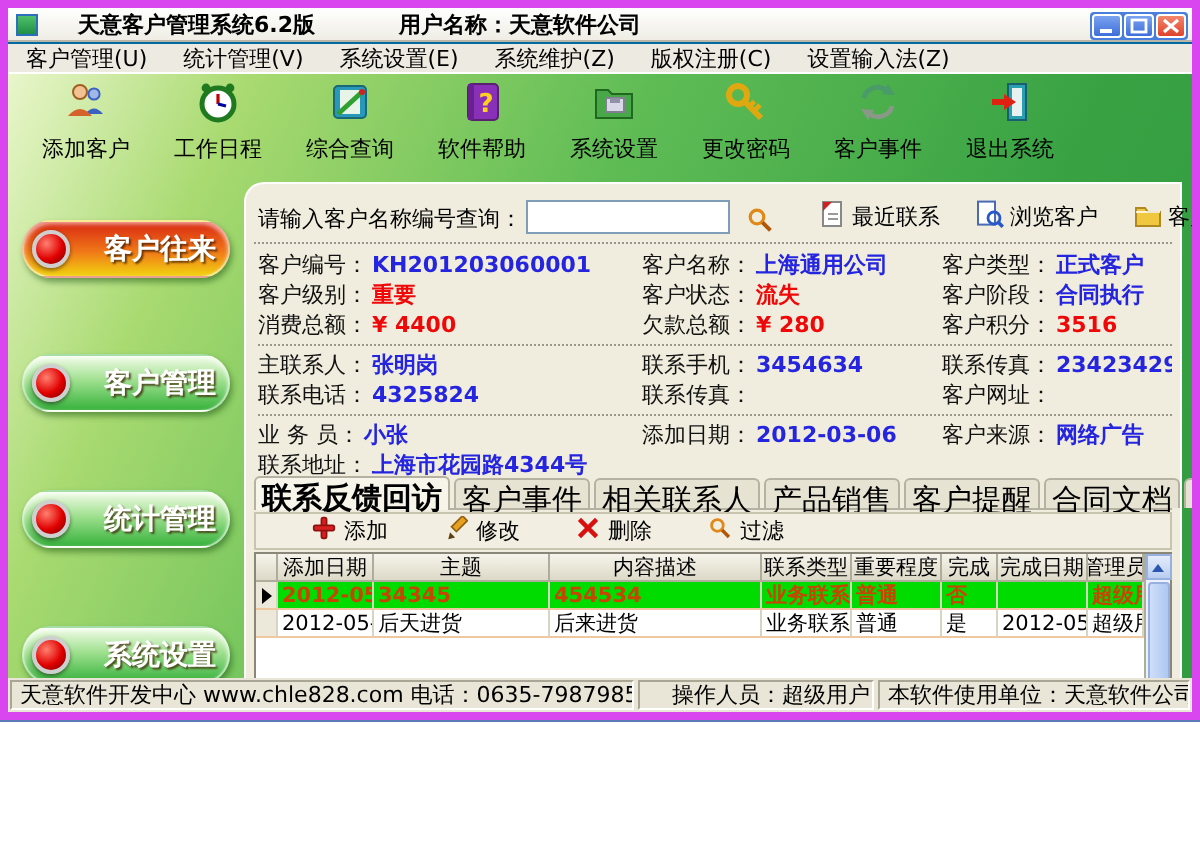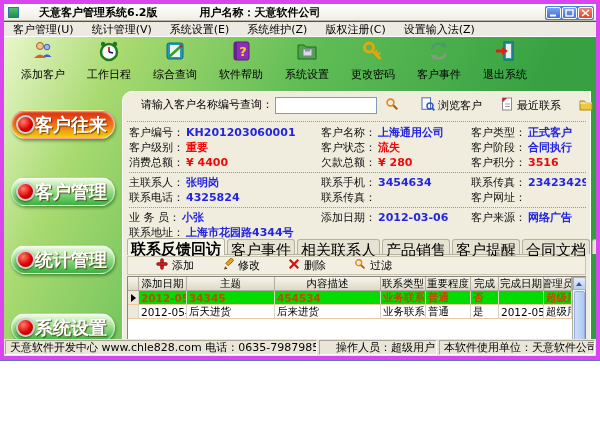--- a/index.html
+++ b/index.html
@@ -43,31 +43,31 @@
   .sidebar { position:absolute; left:0; top:48px; width:118px; bottom:0; }
   .pill { position:absolute; left:7px; width:104px; height:29px; border-radius:15px;
           display:flex; align-items:center; cursor:pointer;
           box-shadow:1px 2px 3px rgba(0,60,0,.45), inset 0 1px 2px rgba(255,255,255,.65);
           border:1px solid rgba(255,255,255,.55); }
   .pill.green  { background:linear-gradient(#f2fce8,#9fe08f 45%,#37b23c); }
   .pill.active { background:linear-gradient(#d82812,#f07818 55%,#f2d210); }
   .red-knob { width:19px; height:19px; margin-left:4px; border-radius:50%;
               background:radial-gradient(circle at 35% 32%,#ff8070,#e00000 55%,#700000);
               border:2px solid #cfcfcf; box-shadow:0 1px 2px rgba(0,0,0,.5); }
-  .pill-label { flex:1; text-align:left; color:#fff; font-weight:bold; font-size:18px;
+  .pill-label { flex:1; text-align:right; color:#fff; font-weight:bold; font-size:14px;
                 text-shadow:1px 1px 1px rgba(60,30,0,.75); padding-right:6px; white-space:nowrap; }
   .slogan { position:absolute; left:0; width:118px; top:338px; text-align:center;
             color:#2d6fbd; font-size:10px; white-space:nowrap; }
 
   
   .panel { position:absolute; left:118px; top:54px; right:5px; bottom:3px;
            background:#f0edde; border:1px solid #ffffff; border-top-left-radius:10px; }
 
-  .query-row { position:absolute; left:18px; top:5px; right:4px; height:20px;
-               display:flex; align-items:flex-start; white-space:nowrap; }
+  .query-row { position:absolute; left:6px; top:5px; right:4px; height:20px;
+               display:flex; align-items:flex-end; white-space:nowrap; }
   .query-label { color:#000; }
   .query-input { width:102px; height:17px; border:1px solid #7f9db9; background:#fff;
                  margin-left:2px; font-size:11px; padding:0 2px; }
   .q-ico { margin:0 4px 0 8px; display:inline-flex; }
   .link-btn { display:inline-flex; align-items:center; gap:3px; margin-left:18px; cursor:pointer; color:#000; }
   .sep { position:absolute; left:4px; right:4px; border-top:1px dotted #9a968a; }
 
   
   .info { position:absolute; left:6px; top:33px; right:4px; }
   .irow { display:flex; height:15px; align-items:center; }
@@ -292,37 +292,37 @@
         <input class="query-input" type="text" value="" style="">
         <span class="q-ico">
           <svg width="14" height="14" viewBox="0 0 14 14">
               <circle cx="5.5" cy="5.5" r="3.4" fill="none" stroke="#e08818" stroke-width="1.6"></circle>
               <line x1="8.2" y1="8.2" x2="12.2" y2="12.2" stroke="#b05808" stroke-width="2"></line>
             </svg>
         </span>
         <span class="link-btn">
           <span>
             <svg width="14" height="14" viewBox="0 0 14 14">
-                <rect x="1" y="0.8" width="8.5" height="11.5" fill="#fff" stroke="#4a6ab8"></rect>
-                <circle cx="9" cy="9" r="3" fill="none" stroke="#2858c8" stroke-width="1.4"></circle>
-                <line x1="11" y1="11" x2="13.4" y2="13.4" stroke="#2858c8" stroke-width="1.8"></line>
-              </svg>
-          </span>
-          <span>浏览客户</span>
-        </span>
-        <span class="link-btn">
-          <span>
-            <svg width="14" height="14" viewBox="0 0 14 14">
                 <rect x="2.5" y="1" width="9" height="12" fill="#fff" stroke="#888"></rect>
                 <path d="M2.5 1 L7 1 L2.5 5.5 Z" fill="#d02020"></path>
                 <line x1="5" y1="7" x2="10" y2="7" stroke="#999"></line>
                 <line x1="5" y1="9.5" x2="10" y2="9.5" stroke="#999"></line>
               </svg>
           </span>
           <span>最近联系</span>
+        </span>
+        <span class="link-btn">
+          <span>
+            <svg width="14" height="14" viewBox="0 0 14 14">
+                <rect x="1" y="0.8" width="8.5" height="11.5" fill="#fff" stroke="#4a6ab8"></rect>
+                <circle cx="9" cy="9" r="3" fill="none" stroke="#2858c8" stroke-width="1.4"></circle>
+                <line x1="11" y1="11" x2="13.4" y2="13.4" stroke="#2858c8" stroke-width="1.8"></line>
+              </svg>
+          </span>
+          <span>浏览客户</span>
         </span>
         <span class="link-btn">
           <span>
             <svg width="14" height="14" viewBox="0 0 14 14">
                 <path d="M1 4 h4.5 l1.5 2 H13 v7 H1 Z" fill="#f0c840" stroke="#b08820"></path>
                 <path d="M1 6 H13" stroke="#fff" stroke-width="0.8"></path>
               </svg>
           </span>
           <span>客户管理</span>
         </span>

